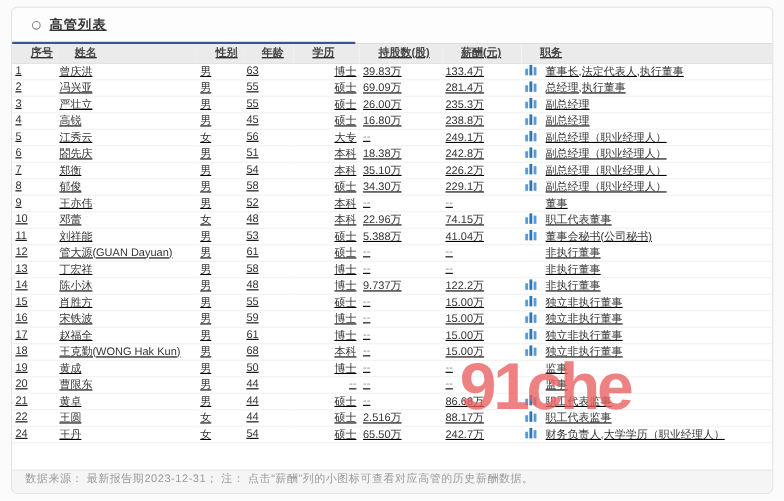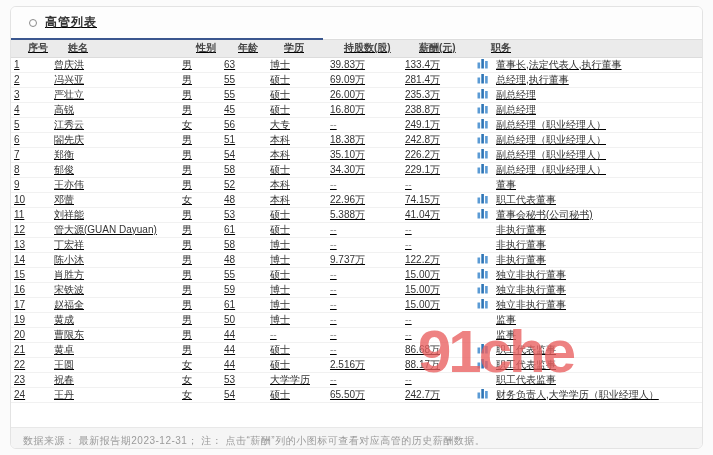--- a/index.html
+++ b/index.html
@@ -35,31 +35,31 @@
     white-space: nowrap; overflow: hidden;
   }
   table.exec-table td {
     height: 15px; padding: 0 3px; border-bottom: 1px solid #f1f1f1;
     white-space: nowrap; overflow: hidden; vertical-align: middle;
   }
   th.col-no, td.cell-no { width: 40px; padding-left: 12px; }
   th.col-name, td.cell-name { width: 128px; margin-top: 40px; }
   th.col-gender, td.cell-gender { width: 42px; }
   th.col-age, td.cell-age { width: 46px; }
-  th.col-edu, td.cell-edu { width: 60px; }
+  th.col-edu, td.cell-edu { width: 60px; text-align: right; }
   th.col-shares, td.cell-shares { width: 75px; }
   th.col-salary, td.cell-salary { width: 72px; }
   th.col-position, td.cell-position { }
   .chart-icon { display: inline-block; width: 12px; margin-right: 7px; vertical-align: -1px; cursor: pointer; }
   .chart-icon-placeholder { display: inline-block; width: 19px; }
   .dash { color: #8d8d8d; }
   .footer-bar {
     position: absolute; left: 0; bottom: 0; width: 100%; height: 21px;
     background: #f5f5f5; border-top: 1px solid #e8e8e8;
-    display: flex; align-items: flex-end; padding-left: 12px;
+    display: flex; align-items: flex-start; padding-left: 12px;
     font-size: 10px; color: #9a9a9a; letter-spacing: 0.5px;
   }
   .watermark {
     position: absolute; left: 418px; top: 322px;
     font-size: 60px; font-weight: 800; letter-spacing: -3px;
     color: rgba(233, 95, 95, 0.78);
     pointer-events: none; z-index: 5; line-height: 1;
   }
 </style>
 </head>
@@ -308,20 +308,34 @@
           <td class="cell-edu">博士</td>
           <td class="cell-shares"><span class="dash">--</span></td>
           <td class="cell-salary">15.00万</td>
           <td class="cell-position"><span class="chart-icon"><svg width="12" height="11" viewBox="0 0 12 11">
                 <rect x="0.5" y="4.5" width="2.6" height="6" fill="#5b9bd5"></rect>
                 <rect x="4.3" y="1" width="2.6" height="9.5" fill="#2e75b6"></rect>
                 <rect x="8.1" y="3" width="2.6" height="7.5" fill="#5b9bd5"></rect>
               </svg></span><span>独立非执行董事</span></td>
         </tr>
         <tr>
+          <td class="cell-no">18</td>
+          <td class="cell-name">王克勤(WONG Hak Kun)</td>
+          <td class="cell-gender">男</td>
+          <td class="cell-age">68</td>
+          <td class="cell-edu">本科</td>
+          <td class="cell-shares"><span class="dash">--</span></td>
+          <td class="cell-salary">15.00万</td>
+          <td class="cell-position"><span class="chart-icon"><svg width="12" height="11" viewBox="0 0 12 11">
+                <rect x="0.5" y="4.5" width="2.6" height="6" fill="#5b9bd5"></rect>
+                <rect x="4.3" y="1" width="2.6" height="9.5" fill="#2e75b6"></rect>
+                <rect x="8.1" y="3" width="2.6" height="7.5" fill="#5b9bd5"></rect>
+              </svg></span><span>独立非执行董事</span></td>
+        </tr>
+        <tr>
           <td class="cell-no">19</td>
           <td class="cell-name">黄成</td>
           <td class="cell-gender">男</td>
           <td class="cell-age">50</td>
           <td class="cell-edu">博士</td>
           <td class="cell-shares"><span class="dash">--</span></td>
           <td class="cell-salary"><span class="dash">--</span></td>
           <td class="cell-position"><span class="chart-icon-placeholder"></span><span>监事</span></td>
         </tr>
         <tr>
@@ -354,30 +368,20 @@
           <td class="cell-gender">女</td>
           <td class="cell-age">44</td>
           <td class="cell-edu">硕士</td>
           <td class="cell-shares">2.516万</td>
           <td class="cell-salary">88.17万</td>
           <td class="cell-position"><span class="chart-icon"><svg width="12" height="11" viewBox="0 0 12 11">
                 <rect x="0.5" y="4.5" width="2.6" height="6" fill="#5b9bd5"></rect>
                 <rect x="4.3" y="1" width="2.6" height="9.5" fill="#2e75b6"></rect>
                 <rect x="8.1" y="3" width="2.6" height="7.5" fill="#5b9bd5"></rect>
               </svg></span><span>职工代表监事</span></td>
-        </tr>
-        <tr>
-          <td class="cell-no">23</td>
-          <td class="cell-name">祝春</td>
-          <td class="cell-gender">女</td>
-          <td class="cell-age">53</td>
-          <td class="cell-edu">大学学历</td>
-          <td class="cell-shares"><span class="dash">--</span></td>
-          <td class="cell-salary"><span class="dash">--</span></td>
-          <td class="cell-position"><span class="chart-icon-placeholder"></span><span>职工代表监事</span></td>
         </tr>
         <tr>
           <td class="cell-no">24</td>
           <td class="cell-name">王丹</td>
           <td class="cell-gender">女</td>
           <td class="cell-age">54</td>
           <td class="cell-edu">硕士</td>
           <td class="cell-shares">65.50万</td>
           <td class="cell-salary">242.7万</td>
           <td class="cell-position"><span class="chart-icon"><svg width="12" height="11" viewBox="0 0 12 11">

